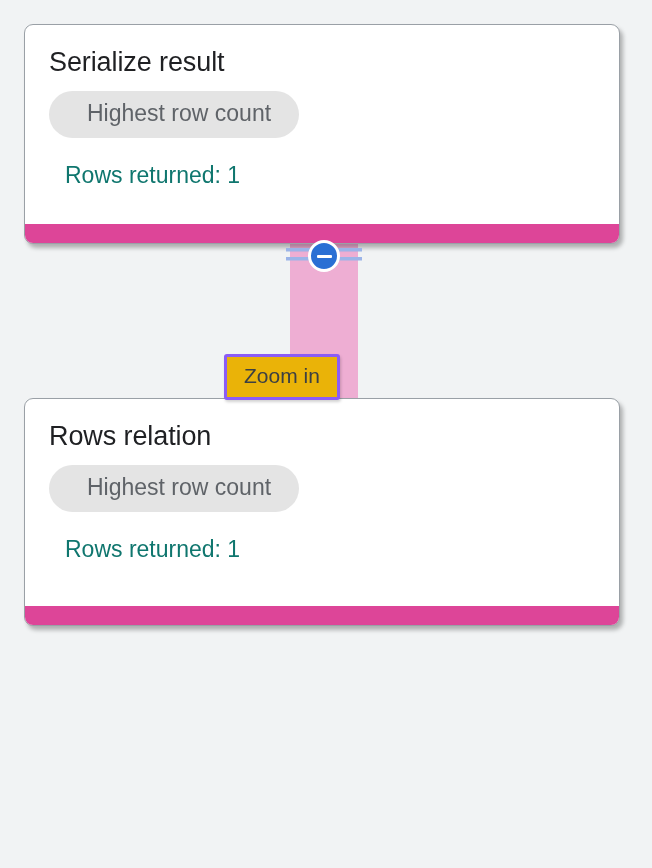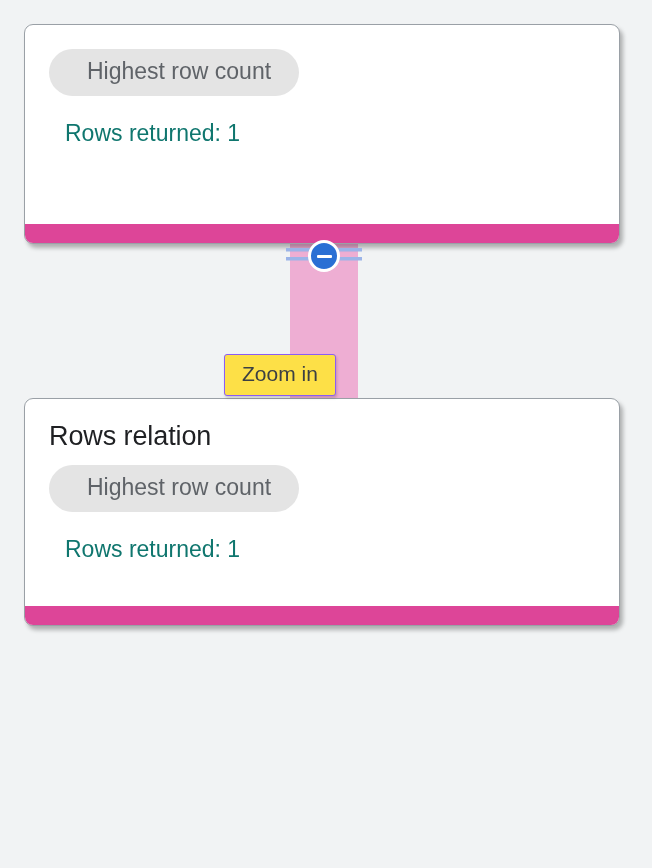--- a/index.html
+++ b/index.html
@@ -141,41 +141,42 @@
     background: #ffffff;
     border-radius: 1px;
   }
 
   
   .tooltip {
     position: absolute;
     left: 224px;
     top: 354px;
     box-sizing: border-box;
-    background: #fde047;
-    border: 1px solid #8b5cf6;
+    background: #eab308;
+    border: 3px solid #8b5cf6;
     border-radius: 3px;
     padding: 8px 17px 10px 17px;
     font-size: 21px;
     line-height: 1.05;
     color: #3c4043;
     white-space: nowrap;
     box-shadow: 1px 2px 3px rgba(0, 0, 0, 0.18);
     z-index: 8;
   }
 </style>
 </head>
 <body>
 
 <div id="canvas">
 
   <div class="connector-ribbon"></div>
 
   <div class="plan-card card-1">
     <div class="card-body">
+      <div class="card-title">Serialize result</div>
       <div class="card-chip">Highest row count</div>
       <div class="card-stat">Rows returned: 1</div>
     </div>
     <div class="card-footer-bar"></div>
   </div>
 
   <div class="plan-card card-2">
     <div class="card-body">
       <div class="card-title">Rows relation</div>
       <div class="card-chip">Highest row count</div>

